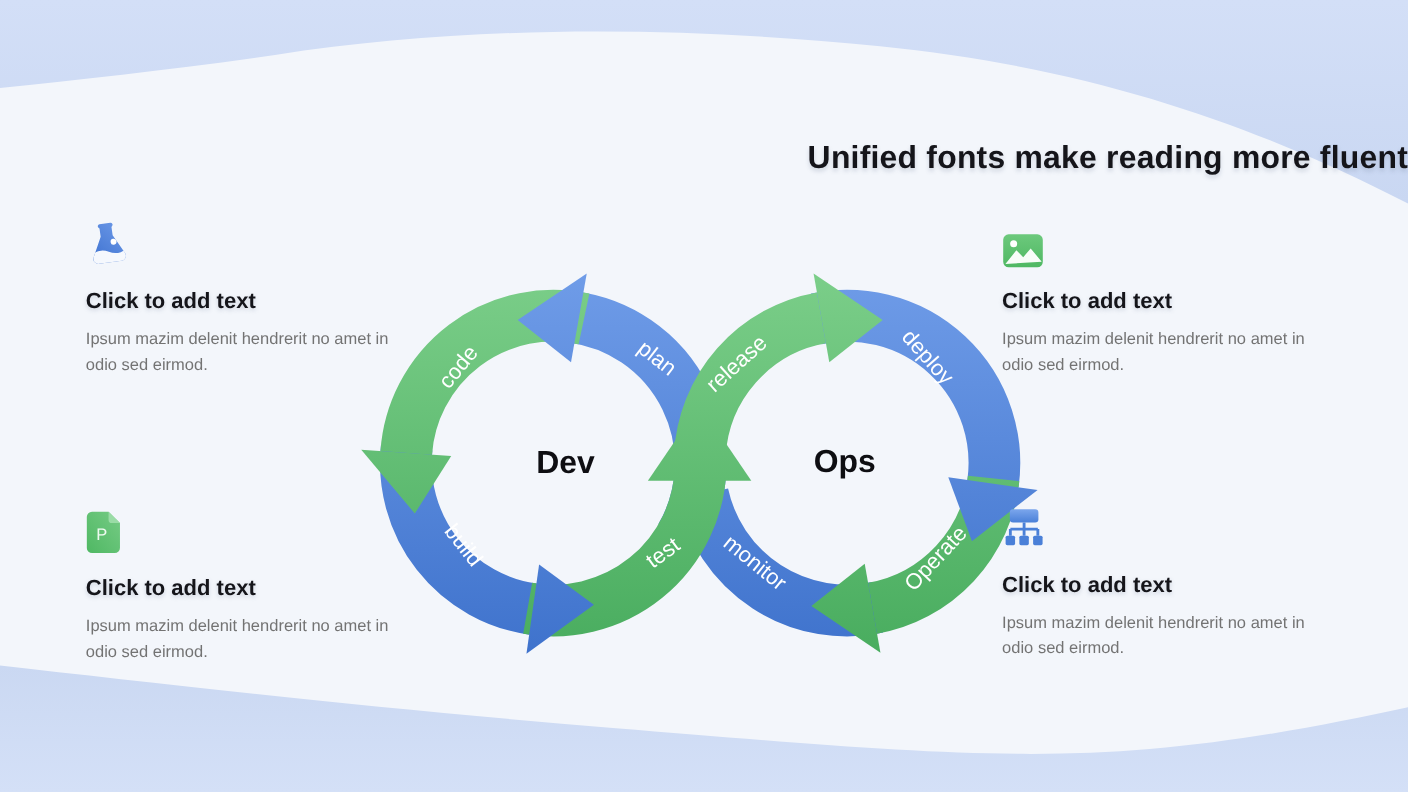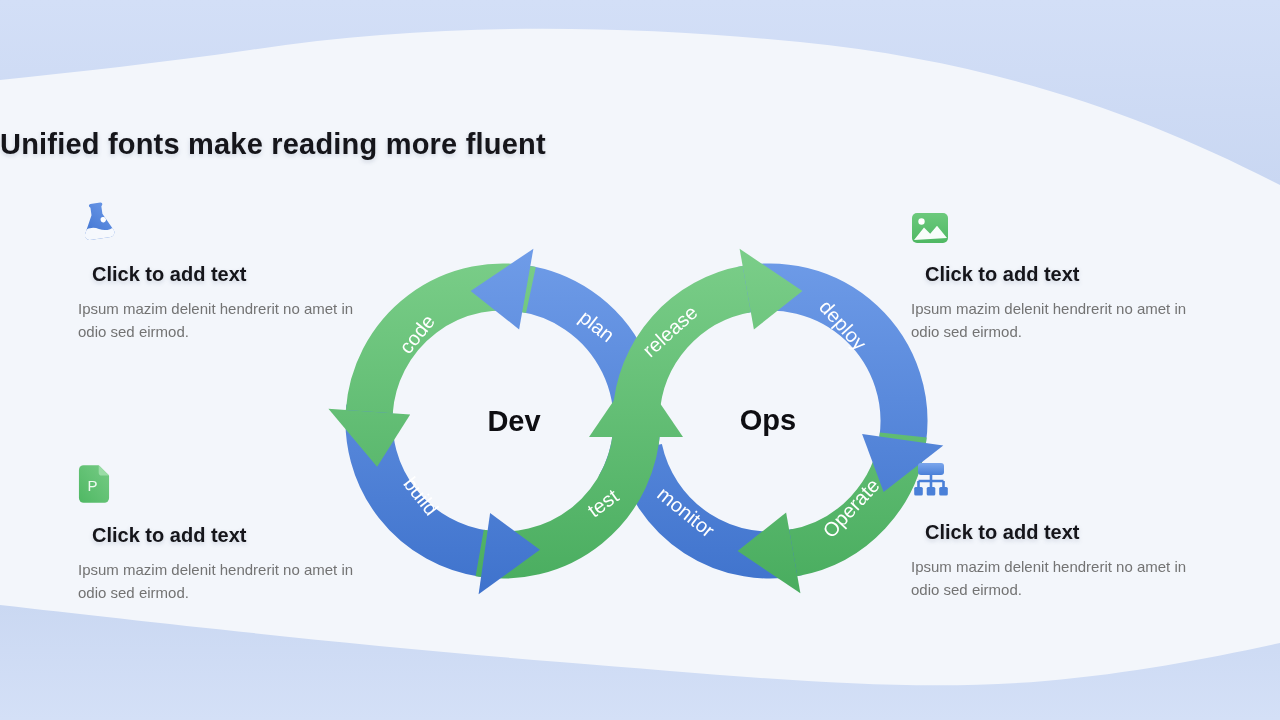--- a/index.html
+++ b/index.html
@@ -4,32 +4,32 @@
 <style>
   html,body{margin:0;padding:0;background:#e8edf6;}
   .slide{
     position:relative;width:1280px;height:720px;overflow:hidden;
     background:#f3f6fb;
     font-family:"Liberation Sans", sans-serif;
   }
   .bg-svg{position:absolute;inset:0;width:1280px;height:720px;}
   .title{
     position:absolute;top:128px;left:0;width:1280px;
-    text-align:left;font-size:29px;font-weight:bold;color:#15151a;
+    text-align:right;font-size:29px;font-weight:bold;color:#15151a;
     text-shadow:0 2px 4px rgba(100,115,145,.25);
     letter-spacing:.2px;
   }
   .tblock{position:absolute;width:300px;}
   .tb-tl{left:78px;top:200px;}
   .tb-tr{left:911px;top:200px;}
   .tb-bl{left:78px;top:461px;}
   .tb-br{left:911px;top:458px;}
   .icon-box{height:44px;display:flex;align-items:flex-end;}
   .tblock h3{
-    margin:19px 0 0 14px;font-size:20px;font-weight:bold;color:#15151a;
+    margin:19px 0 0 0;font-size:20px;font-weight:bold;color:#15151a;
     text-shadow:0 2px 4px rgba(100,115,145,.25);
   }
   .tblock p{
     margin:11px 0 0 0;font-size:15px;line-height:1.55;color:#737373;width:292px;
   }
   .arc-label{
     font-family:"Liberation Sans", sans-serif;font-size:20px;fill:#ffffff;
   }
   .loop-label{
     font-family:"Liberation Sans", sans-serif;font-size:29px;font-weight:bold;fill:#0e0e12;

